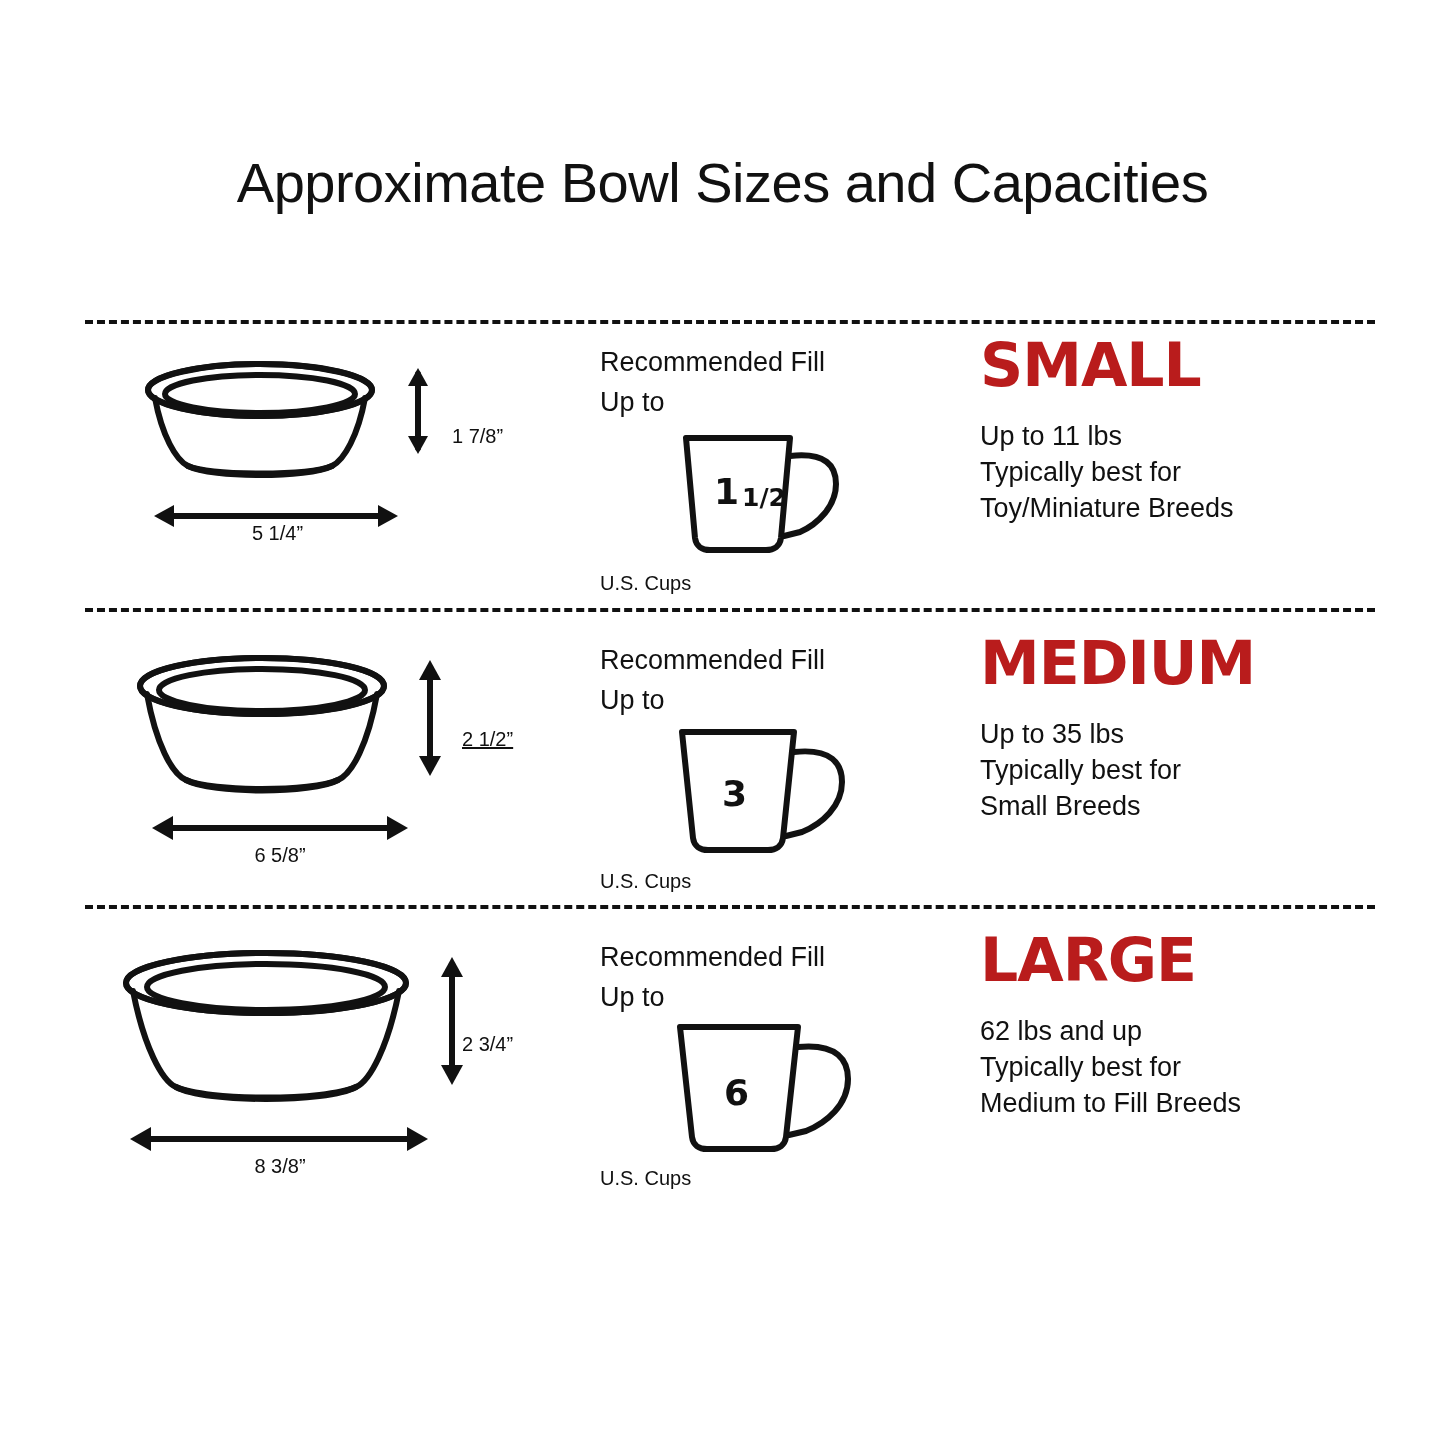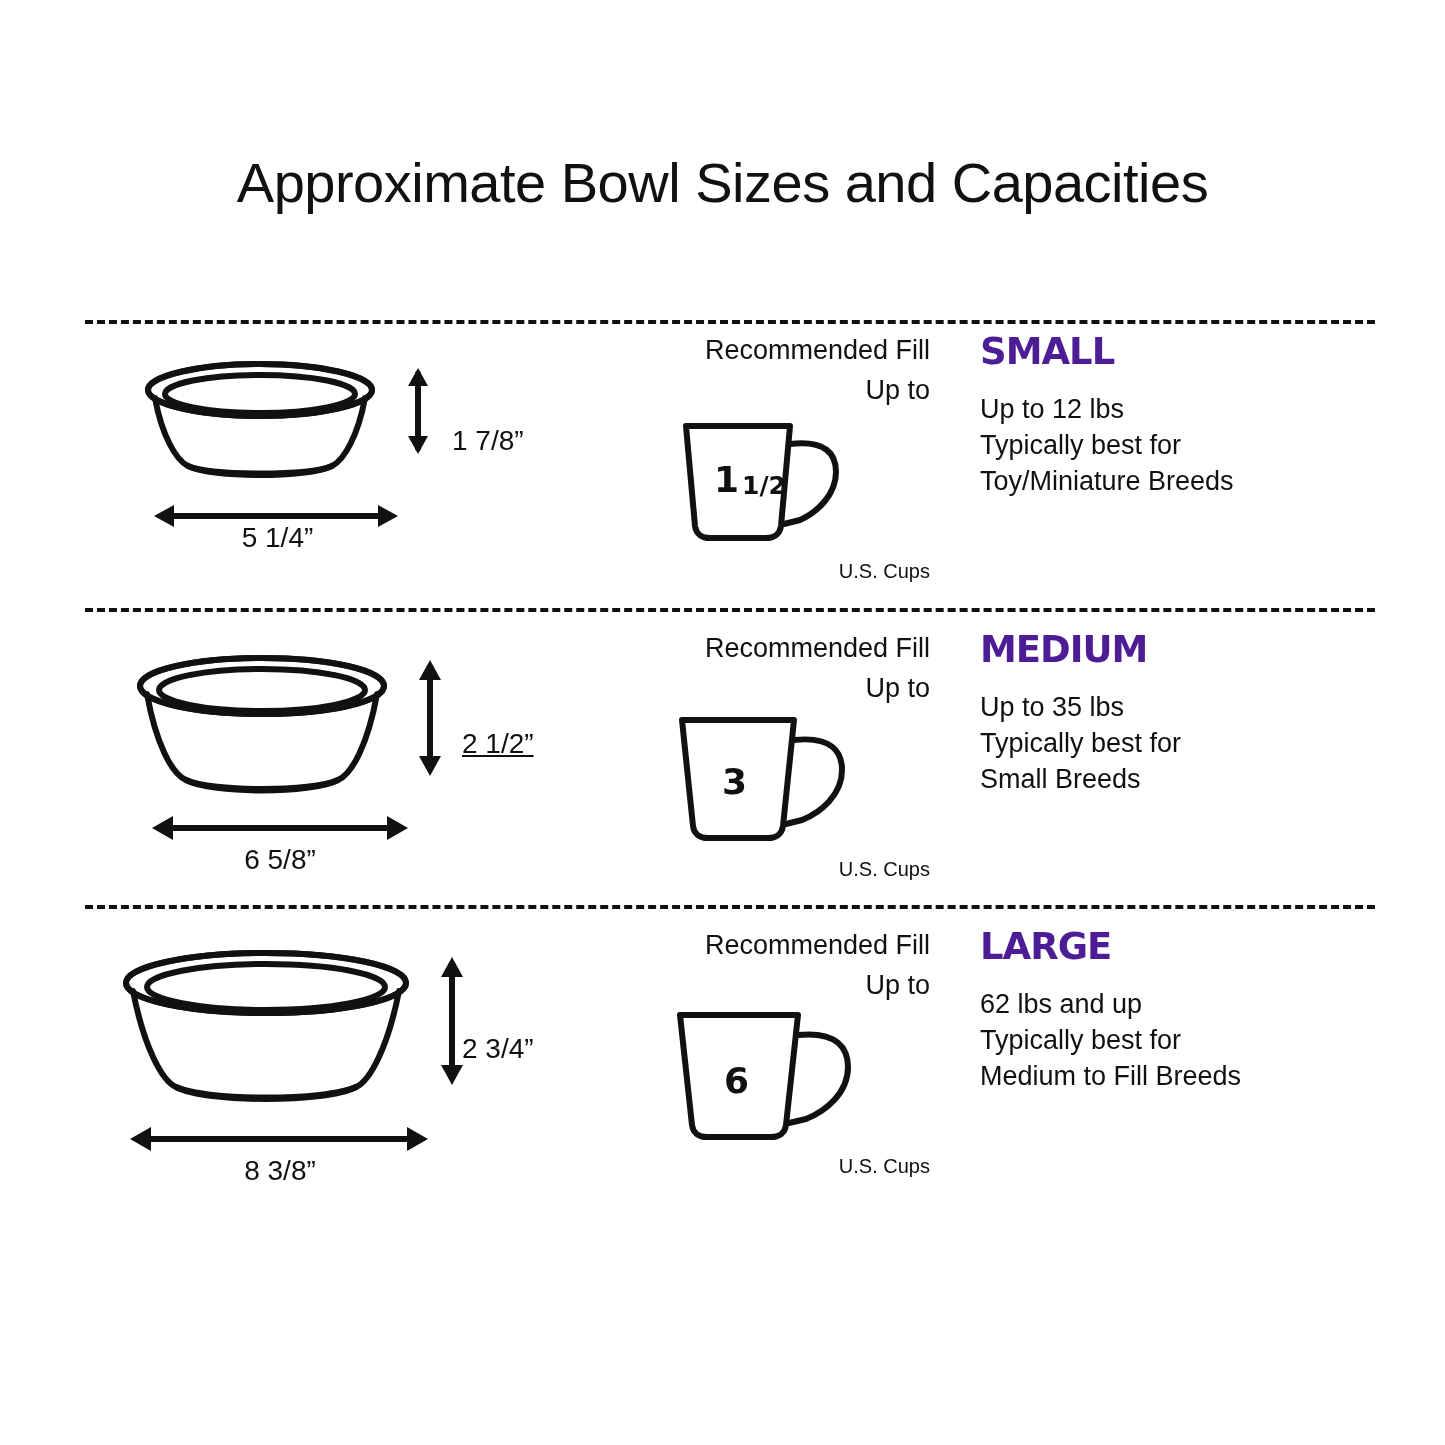--- a/index.html
+++ b/index.html
@@ -47,24 +47,24 @@
   .bowl-cell {
     position: absolute;
     left: 100px;
     top: 0;
     width: 480px;
     height: 290px;
   }
   .fill-cell {
     position: absolute;
     left: 600px;
-    top: 0;
+    top: 12px;
     width: 330px;
     height: 290px;
-    text-align: right;
+    text-align: left;
   }
   .text-cell {
     position: absolute;
     left: 980px;
     top: 0;
     width: 430px;
     height: 290px;
   }
   .fill-label {
     font-size: 27px;
@@ -77,34 +77,34 @@
   }
   .cup-svg {
     display: block;
     margin: 0 auto;
   }
   .cups-unit {
     font-size: 20px;
     color: #111111;
   }
   .size-name {
-    font-size: 37px;
+    font-size: 60px;
     font-weight: 700;
     letter-spacing: -1px;
-    color: #4c1d95;
+    color: #b91c1c;
     font-family: "DejaVu Sans", sans-serif;
   }
   .desc {
     margin-top: 18px;
     font-size: 27px;
     line-height: 36px;
     color: #111111;
   }
   .dim-text {
-    font-size: 28px;
+    font-size: 20px;
     color: #111111;
     white-space: nowrap;
   }
   svg { overflow: visible; }
 </style>
 </head>
 <body>
 
 <div class="page">
 
@@ -150,21 +150,21 @@
           <text x="64" y="82" font-family="DejaVu Sans, sans-serif" font-size="36" font-weight="700" fill="#111111">1</text>
           <text x="92" y="84" font-family="DejaVu Sans, sans-serif" font-size="25" font-weight="700" fill="#111111">1/2</text>
         </svg>
       </div>
       <div class="cups-unit">U.S. Cups</div>
     </div>
 
     <div class="text-cell">
       <div class="size-name">SMALL</div>
       <div class="desc">
-        <div>Up to 12 lbs</div>
+        <div>Up to 11 lbs</div>
         <div>Typically best for</div>
         <div>Toy/Miniature Breeds</div>
       </div>
     </div>
   </div>
 
   <div class="row" style="top:628px;">
 
     <div class="bowl-cell">
       <svg width="480" height="260" viewBox="0 0 480 260">

